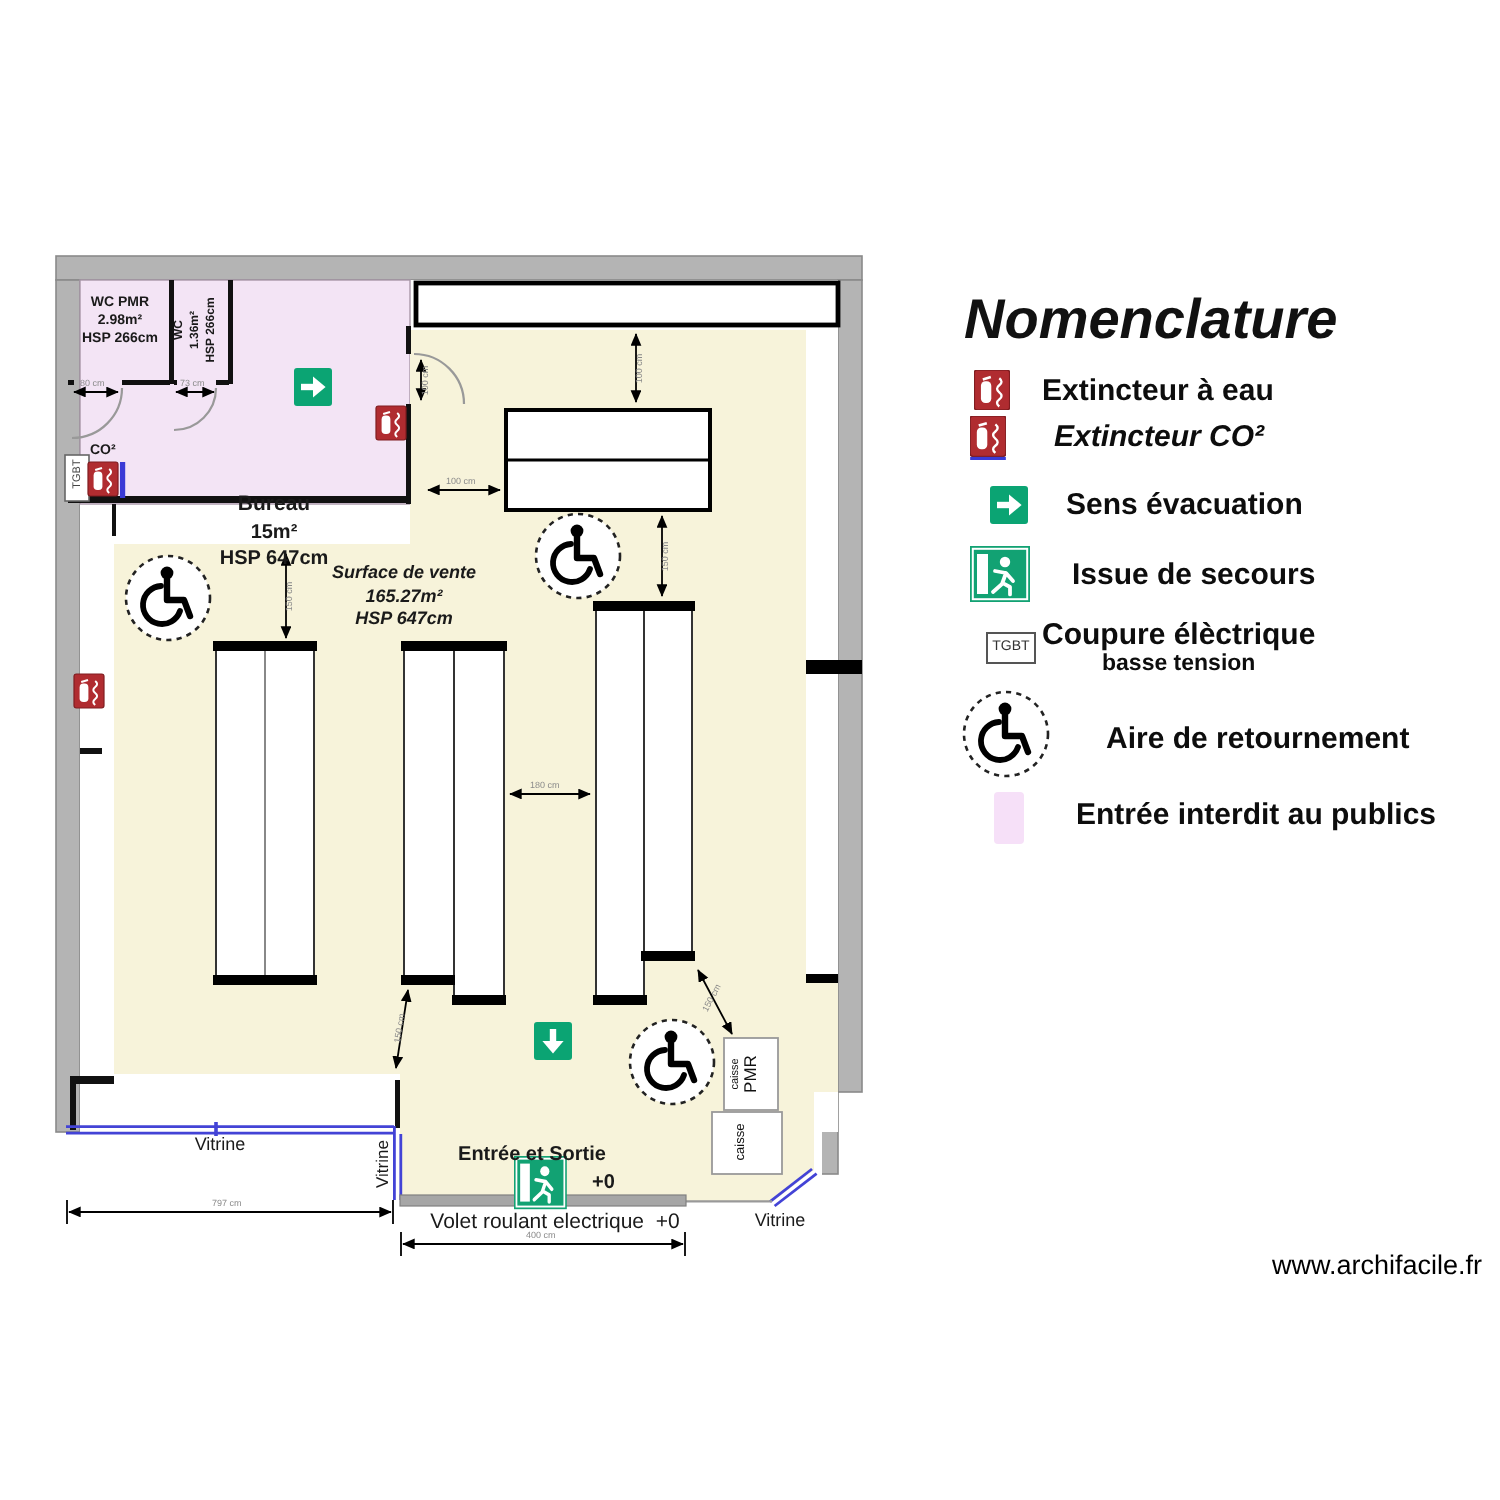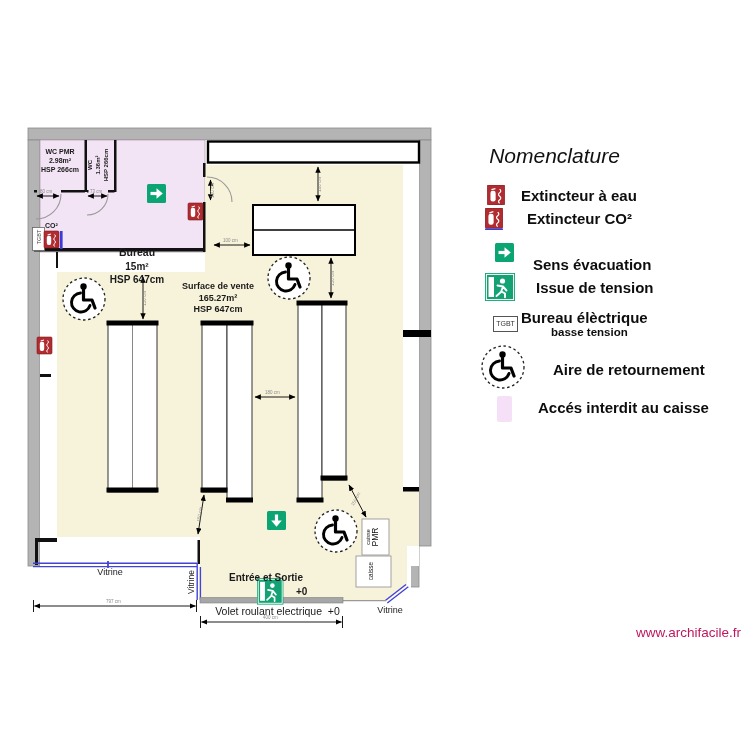--- a/index.html
+++ b/index.html
@@ -191,21 +191,21 @@
   <div>1.36m²</div>
   <div>HSP 266cm</div>
 </div>
 
 <div class="abs ctr roomlab" style="left:92px;top:206px;width:90px;font-size:10px;margin-top:40px;">
   <div style="font-size:10.5px;">Bureau</div>
   <div>15m²</div>
   <div>HSP 647cm</div>
 </div>
 
-<div class="abs ctr roomlab" style="left:168px;top:281px;width:100px;font-size:9px;">
+<div class="abs ctr roomlab" style="left:152px;top:281px;width:100px;font-size:9px;font-style:italic;">
   <div>Surface de vente</div>
   <div>165.27m²</div>
   <div>HSP 647cm</div>
 </div>
 
 <div class="plansmall" style="left:45px;top:222px;font-size:7px;font-weight:bold;">CO²</div>
 <div class="plansmall ctr rot" style="left:26px;top:234px;width:26px;font-size:5.5px;color:#444;">TGBT</div>
 
 <div class="plansmall ctr" style="left:70px;top:567px;width:80px;font-size:9px;">Vitrine</div>
 <div class="plansmall ctr rot" style="left:168px;top:577px;width:46px;font-size:8.5px;">Vitrine</div>
@@ -230,48 +230,48 @@
 <div class="dimlab rot" style="left:313px;top:182px;">100 cm</div>
 <div class="dimlab" style="left:223px;top:239px;">100 cm</div>
 <div class="dimlab rot" style="left:326px;top:276px;">150 cm</div>
 <div class="dimlab rot" style="left:138px;top:296px;">150 cm</div>
 <div class="dimlab" style="left:265px;top:391px;">180 cm</div>
 <div class="dimlab" style="left:349px;top:497px;transform:rotate(-62deg);">150 cm</div>
 <div class="dimlab" style="left:193px;top:512px;transform:rotate(-81deg);">150 cm</div>
 <div class="dimlab" style="left:106px;top:600px;">797 cm</div>
 <div class="dimlab" style="left:263px;top:616px;">400 cm</div>
 
-<div class="abs ctr" style="left:472px;top:144px;width:165px;font-size:21px;font-weight:normal;font-style:italic;">Nomenclature</div>
+<div class="abs ctr" style="left:482px;top:144px;width:165px;font-size:28px;font-weight:bold;font-style:italic;">Nomenclature</div>
 
 <svg class="abs" style="left:487px;top:185px;" width="18" height="20" viewBox="0 0 15 17">
     <use href="#ic-ext"></use>
   </svg>
 <div class="legend-label" style="left:521px;top:187px;">Extincteur à eau</div>
 
 <svg class="abs" style="left:485px;top:208px;" width="18" height="22" viewBox="0 0 15 18.5">
   <use href="#ic-ext"></use>
     <rect x="0" y="17.2" width="15" height="1.8" fill="#3a3ad6"></rect>
 </svg>
-<div class="legend-label" style="left:527px;top:210px;">Extincteur CO²</div>
+<div class="legend-label" style="left:527px;top:210px;font-style:italic;">Extincteur CO²</div>
 
 <svg class="abs" style="left:495px;top:243px;" width="19" height="19" viewBox="0 0 19 19">
     <use href="#ic-evac"></use>
   </svg>
-<div class="legend-label" style="left:533px;top:256px;">Sens évacuation</div>
+<div class="legend-label" style="left:533px;top:244px;">Sens évacuation</div>
 
 <svg class="abs" style="left:485px;top:273px;" width="30" height="28" viewBox="0 0 30 28">
     <use href="#ic-exit"></use>
   </svg>
-<div class="legend-label" style="left:536px;top:279px;">Issue de tension</div>
+<div class="legend-label" style="left:536px;top:279px;">Issue de secours</div>
 
 <div class="abs ctr" style="left:493px;top:316px;width:23px;height:14px;border:1px solid #555;background:#fff;font-size:7px;line-height:14px;color:#333;">TGBT</div>
-<div class="legend-label" style="left:521px;top:309px;">Bureau élèctrique</div>
+<div class="legend-label" style="left:521px;top:309px;">Coupure élèctrique</div>
 <div class="legend-label" style="left:551px;top:326px;font-size:11.5px;">basse tension</div>
 
 <svg class="abs" style="left:481px;top:345px;" width="44" height="44" viewBox="0 0 44 44">
     <use href="#ic-wheel"></use>
   </svg>
 <div class="legend-label" style="left:541px;top:361px;margin-left:12px;">Aire de retournement</div>
 
 <div class="abs" style="left:497px;top:396px;width:15px;height:26px;background:#f6e0f8;border-radius:2px;"></div>
-<div class="legend-label" style="left:538px;top:399px;">Accés interdit au caisse</div>
-
-<div class="abs" style="left:636px;top:625px;font-size:13.5px;color:#be185d;">www.archifacile.fr</div>
+<div class="legend-label" style="left:538px;top:399px;">Entrée interdit au publics</div>
+
+<div class="abs" style="left:636px;top:625px;font-size:13.5px;color:#000000;">www.archifacile.fr</div>
 
 </body></html>

